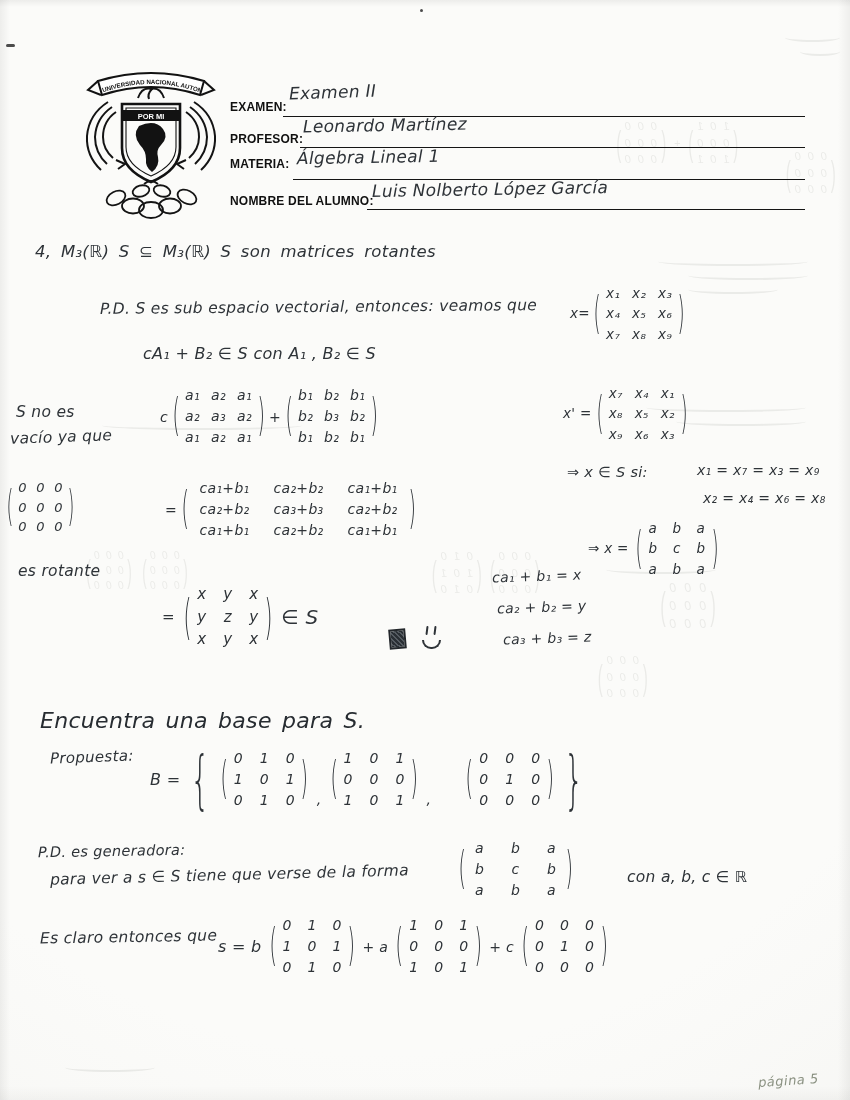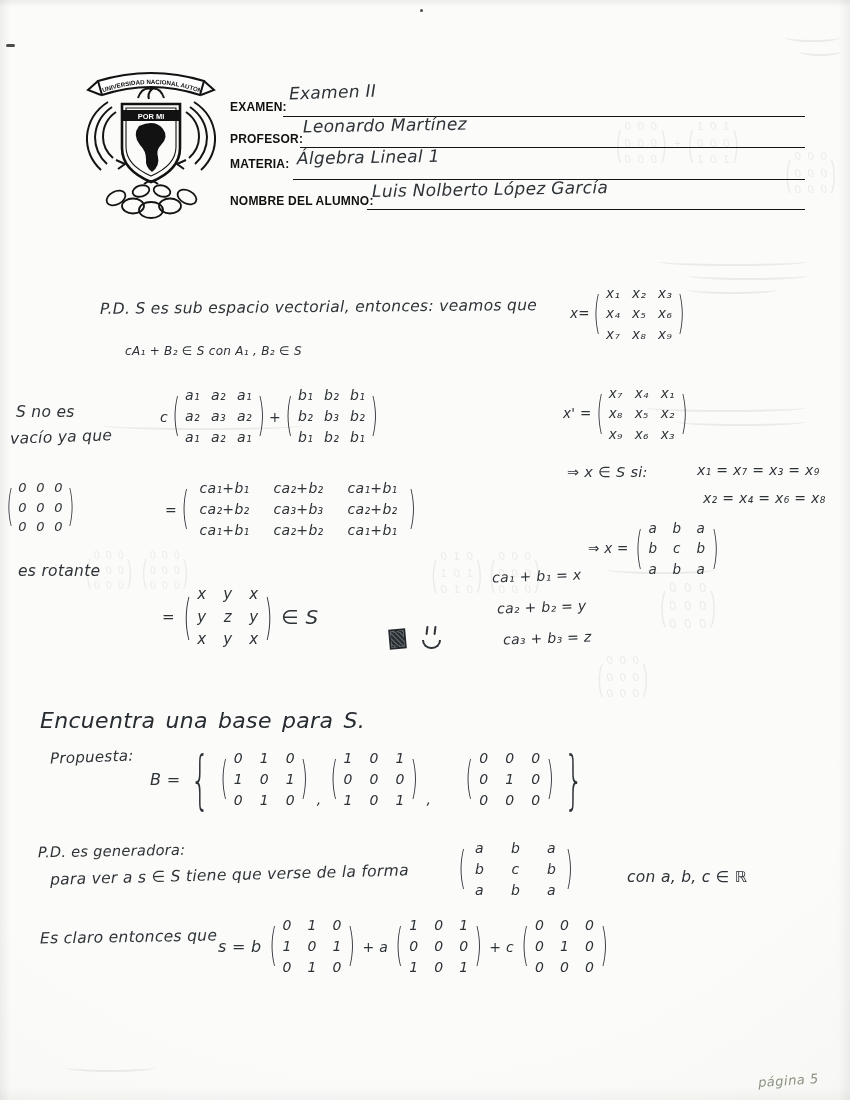--- a/index.html
+++ b/index.html
@@ -325,20 +325,21 @@
   <div class="abs fline" style="left:300px;top:147px;width:505px"></div>
 
   <div class="abs flabel" style="left:230px;top:157px">MATERIA:</div>
   <div class="abs hw fval" style="left:297px;top:147px;transform:rotate(-1deg)">Álgebra Lineal 1</div>
   <div class="abs fline" style="left:293px;top:179px;width:512px"></div>
 
   <div class="abs flabel" style="left:230px;top:194px">NOMBRE DEL ALUMNO:</div>
   <div class="abs hw fval" style="left:372px;top:179px;transform:rotate(-1deg)">Luis Nolberto López García</div>
   <div class="abs fline" style="left:367px;top:209px;width:438px"></div>
 
+  <div class="abs hw" style="left:35px;top:242px;font-size:16.5px;word-spacing:4px">4,  M₃(ℝ)    S ⊆ M₃(ℝ)    S son matrices rotantes</div>
 
   <div class="abs hw" style="left:100px;top:298px;font-size:15.5px;transform:rotate(-.5deg)">P.D.  S es sub espacio vectorial, entonces:  veamos que</div>
 
   <div class="abs hw grp" style="left:570px;top:283px;font-size:13.5px;gap:3px">
     <span>x=</span>
     <span class="mx" style="--cw:20px;--gap:6px">
         <span class="paren">(</span>
         <span class="rows">
           <span class="mrow">
             <span class="cell">x₁</span>
@@ -353,21 +354,21 @@
           <span class="mrow">
             <span class="cell">x₇</span>
             <span class="cell">x₈</span>
             <span class="cell">x₉</span>
           </span>
         </span>
         <span class="paren">)</span>
       </span>
   </div>
 
-  <div class="abs hw" style="left:125px;top:344px;font-size:12px">cA₁ + B₂ ∈ S       con   A₁ , B₂ ∈ S</div>
+  <div class="abs hw" style="left:143px;top:344px;font-size:16px">cA₁ + B₂ ∈ S       con   A₁ , B₂ ∈ S</div>
 
   <div class="abs hw" style="left:16px;top:403px;font-size:15.5px">S no es</div>
   <div class="abs hw" style="left:10px;top:428px;font-size:15.5px;transform:rotate(-2deg)">vacío ya que</div>
 
   <div class="abs hw grp" style="left:160px;top:385px;font-size:14px;gap:4px">
     <span>c</span>
     <span class="mx" style="--cw:20px;--gap:6px">
         <span class="paren">(</span>
         <span class="rows">
           <span class="mrow">

